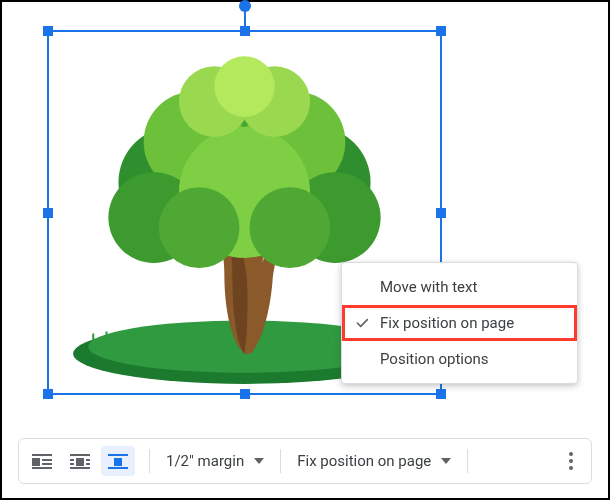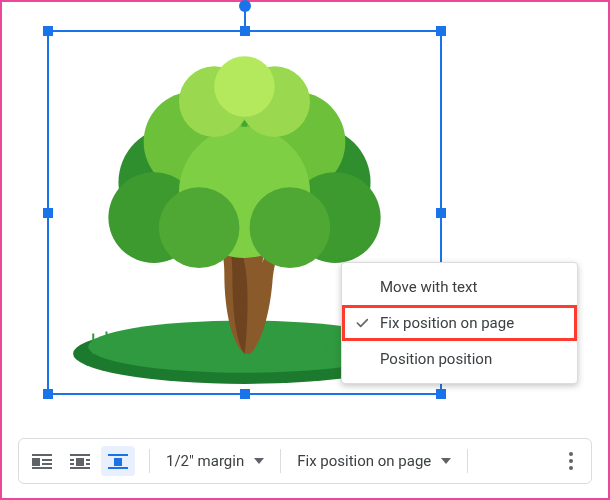--- a/index.html
+++ b/index.html
@@ -1,16 +1,16 @@
 <!DOCTYPE html>
 <html><head>
 <meta charset="utf-8">
 <style>
   html,body{margin:0;padding:0;font-family:"Google Sans",Roboto,Arial,sans-serif;background:#fff;color:#3c4043;}
-  .stage{position:relative;width:610px;height:500px;box-sizing:border-box;border:2px solid #ec4899;}
+  .stage{position:relative;width:610px;height:500px;box-sizing:border-box;border:2px solid #000000;}
 
   
   .sel{position:absolute;left:45px;top:28px;width:395px;height:365px;border:2px solid #1a73e8;box-sizing:border-box;background:#fff;}
   .rot-line{position:absolute;left:50%;top:-24px;width:2px;height:22px;background:#1a73e8;margin-left:-1px;}
   .rot-dot{position:absolute;left:50%;top:-32px;width:12px;height:12px;margin-left:-6px;border-radius:50%;background:#1a73e8;}
   .h{position:absolute;width:10px;height:10px;background:#1a73e8;}
   .h.tl{left:-6px;top:-6px}.h.tr{right:-6px;top:-6px}.h.bl{left:-6px;bottom:-6px}.h.br{right:-6px;bottom:-6px}
   .h.t{left:50%;top:-6px;margin-left:-5px}.h.b{left:50%;bottom:-6px;margin-left:-5px}
   .h.l{left:-6px;top:50%;margin-top:-5px}.h.r{right:-6px;top:50%;margin-top:-5px}
 
@@ -96,21 +96,21 @@
     </div>
     <div class="menu-item hl">
       <span class="check">
         <svg width="16" height="16" viewBox="0 0 24 24">
             <path fill="none" stroke="#5f6368" stroke-width="2.4" stroke-linecap="round" stroke-linejoin="round" d="M5 12l5 5L20 7"></path>
           </svg>
       </span>
       <span>Fix position on page</span>
     </div>
     <div class="menu-item">
-      <span>Position position</span>
+      <span>Position options</span>
     </div>
   </div>
 
   <div class="toolbar">
     <div class="ic-btn" title="In line">
       <svg width="20" height="16" viewBox="0 0 20 16">
         <rect x="0" y="1" width="20" height="2" fill="#5f6368"></rect>
         <rect x="0" y="5" width="8" height="8" fill="#5f6368"></rect>
         <rect x="10" y="6" width="10" height="2" fill="#5f6368"></rect>
         <rect x="10" y="10" width="10" height="2" fill="#5f6368"></rect>

